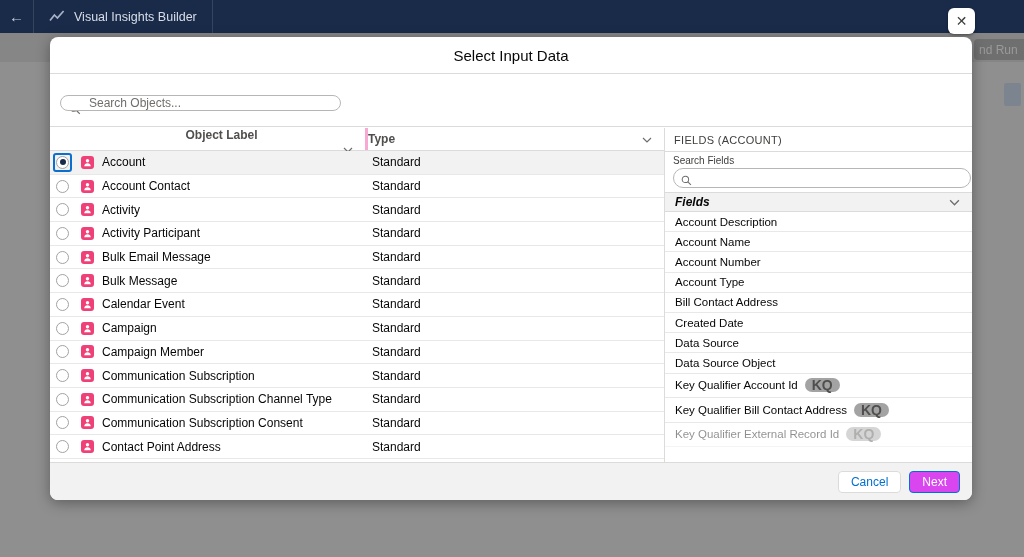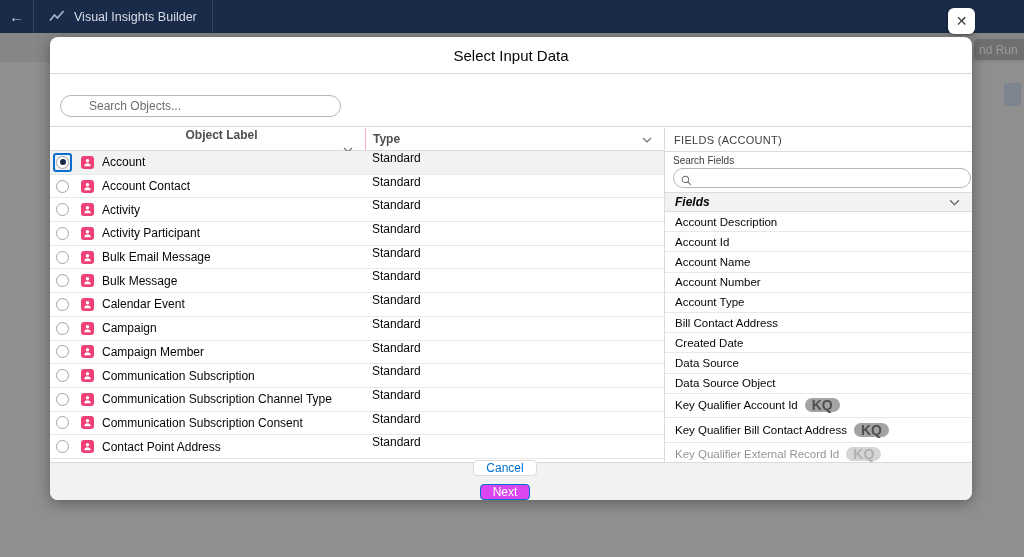--- a/index.html
+++ b/index.html
@@ -29,37 +29,37 @@
                justify-content:center; font-size:14px; color:#3e3e3c; cursor:pointer; z-index:40; }
 
   
   .modal { position:absolute; top:37px; left:50px; width:922px; height:463px; background:#ffffff;
            border-radius:8px; box-shadow:0 3px 14px rgba(0,0,0,.35); z-index:20; overflow:hidden; }
   .modal-header { height:37px; border-bottom:1px solid #dddbda; display:flex; align-items:center;
                   justify-content:center; }
   .modal-title { font-size:15px; color:#080707; }
 
   .search-objects-row { position:relative; height:53px; border-bottom:1px solid #dddbda; }
-  .search-objects-input { position:absolute; left:10px; top:21px; width:281px; height:22px;
+  .search-objects-input { position:absolute; left:10px; top:21px; width:281px; height:16px;
                           border:1px solid #b8b6b4; border-radius:11px; padding:0 8px 0 28px;
                           font-size:12px; color:#080707; font-family:"Liberation Sans",sans-serif; outline:none; }
   .search-objects-input::placeholder { color:#706e6b; }
   .search-objects-icon { position:absolute; left:19px; top:27px; }
 
   .modal-body { position:absolute; top:91px; left:0; right:0; bottom:38px; display:flex; overflow:hidden; }
 
   
   .table-col { width:615px; border-right:1px solid #dddbda; display:flex; flex-direction:column; }
   .table-head { height:23px; display:flex; border-bottom:1px solid #dddbda; flex:none; }
   .th { display:flex; align-items:center; font-size:12px; font-weight:700; color:#514f4d; }
   .th-label { width:315px; padding-left:28px;flex-direction:column; }
-  .th-type { flex:1; padding-left:7px; border-left:1px solid #f9a8d4; }
+  .th-type { flex:1; border-left:3px solid #f9a8d4; }
   .th .chev { margin-left:auto; margin-right:12px; cursor:pointer; }
 
-  .obj-row { height:23.7px; flex:none; display:flex; border-bottom:1px solid #e9e8e8;
+  .obj-row { height:23.7px; flex:none; display:flex; align-items:center; border-bottom:1px solid #e9e8e8;
              font-size:12px; color:#080707; cursor:pointer; background:#fff; }
   .obj-row.selected { background:#f3f2f2; }
   .cell-label { width:315px; display:flex; align-items:center; }
   .cell-type { flex:1; padding-left:7px; }
   .ring { display:inline-flex; border:2px solid transparent; border-radius:3px; padding:1px; margin-left:3px; }
   .selected .ring { border-color:#0b6fd0; }
   .radio { width:13px; height:13px; border:1px solid #a5a29f; border-radius:50%; background:#fff;
            position:relative; display:inline-block; }
   .radio.checked::after { content:''; position:absolute; inset:2.5px; background:#1a2b4a; border-radius:50%; }
   .obj-icon { width:13px; height:13px; border-radius:3px; background:#ef4178; margin:0 8px 0 9px;
@@ -84,21 +84,21 @@
   .field-row { display:flex; align-items:center; gap:7px; border-bottom:1px solid #e9e8e8;
                padding-left:10px; font-size:11.5px; color:#080707; height:20.2px; }
   .field-row.has-badge { height:24.5px; }
   .field-row.partial { opacity:.45; }
   .badge { background:#a3a3a3; border-radius:8px; padding:1px 7px; font-size:14px; font-weight:700;
            color:#514f4d; line-height:12px; }
 
   
   .modal-footer { position:absolute; left:0; right:0; bottom:0; height:38px; background:#f3f2f2;
                   border-top:1px solid #dddbda; display:flex; align-items:center; justify-content:flex-end;
-                  gap:8px; padding-right:12px;flex-direction:column; }
+                  gap:8px; padding-right:12px; }
   .btn { height:22px; padding:0 12px; border-radius:4px; font-size:12px; display:flex; align-items:center;
          cursor:pointer; font-family:"Liberation Sans",sans-serif; }
   .btn-cancel { background:#fff; border:1px solid #dddbda; color:#0070d2; }
   .btn-next { background:#d946ef; border:1px solid #0070d2; color:#fff; }
 </style>
 </head>
 <body>
 
 <div class="bg-band"></div>
 <div class="bg-run-btn">nd Run</div>
@@ -382,24 +382,20 @@
             </svg>
         </span>
       </div>
 
       <div class="fields-list">
           <div class="field-row">
     <span>Account Description</span>
 
   </div>
           <div class="field-row">
-    <span>Account Id</span>
-
-  </div>
-          <div class="field-row">
     <span>Account Name</span>
 
   </div>
           <div class="field-row">
     <span>Account Number</span>
 
   </div>
           <div class="field-row">
     <span>Account Type</span>
 

